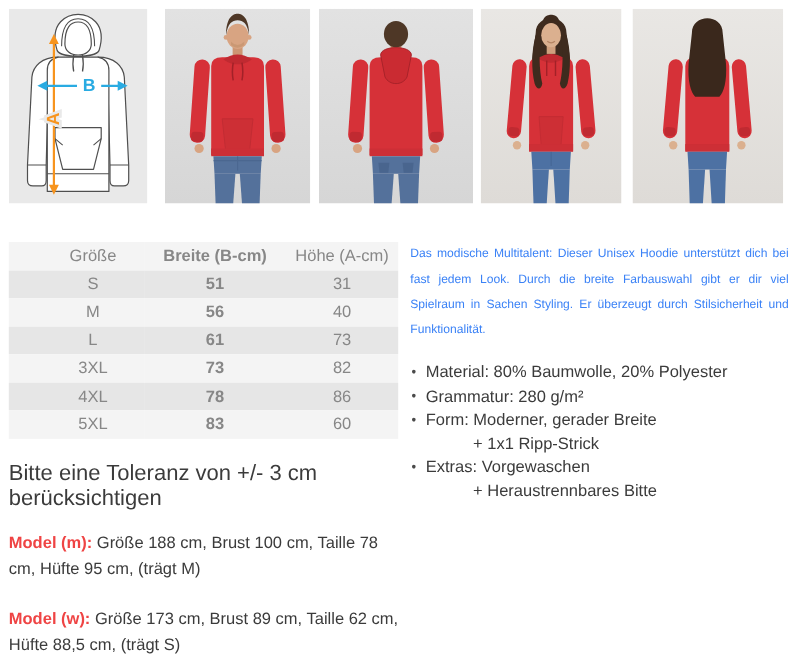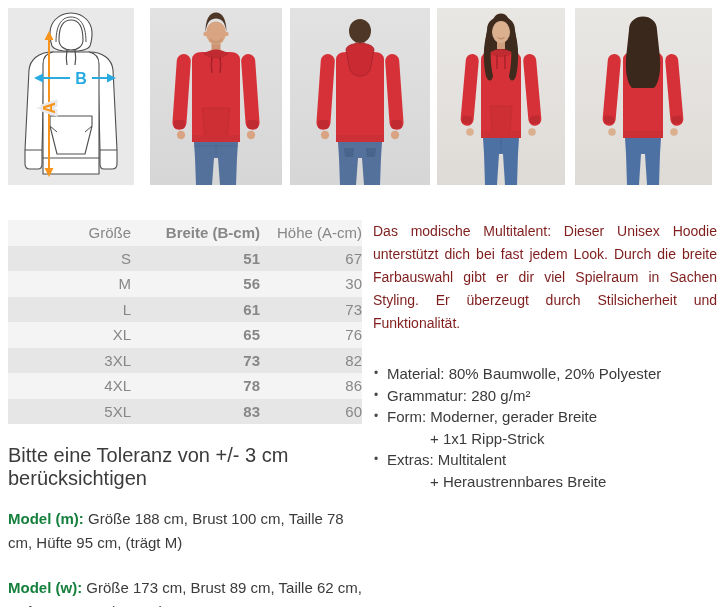--- a/index.html
+++ b/index.html
@@ -24,21 +24,21 @@
   .left-col { position:absolute; left:8px; top:220px; width:360px; }
   table.size-table {
     width: 354px;
     border-collapse: collapse;
     font-size: 15px;
     color: #878787;
     table-layout: fixed;
   }
   .size-table th, .size-table td {
     font-weight: normal;
-    text-align: right;
+    text-align: center;
     height: 25.5px;
     padding: 0;
     vertical-align: middle;
   }
   .size-table th:first-child, .size-table td:first-child { padding-left: 30px; width: 123px; }
   .size-table th:nth-child(2), .size-table td:nth-child(2) { width: 129px; font-weight: bold; }
   .size-table thead tr { background: #f4f4f4; }
   .size-table tbody tr:nth-child(odd)  { background: #e6e6e6; }
   .size-table tbody tr:nth-child(even) { background: #f4f4f4; }
 
@@ -48,34 +48,34 @@
     color: #3b3b3b;
   }
   .model-note {
     margin: 17px 0 0 0;
     font-size: 15px;
     line-height: 24px;
     color: #3b3b3b;
     width: 360px;
   }
   .model-note + .model-note { margin-top: 21px; }
-  .model-note b { color: #15803d; }
+  .model-note b { color: #ef4444; }
 
   
   .right-col { position:absolute; left:373px; top:220px; width:344px; }
   .desc {
     margin: 0;
-    font-size: 14px;
+    font-size: 11px;
     line-height: 23px;
-    color: #7f1d1d;
+    color: #3b82f6;
     text-align: justify;
   }
   ul.bullets {
     list-style: none;
-    margin: 28px 0 0 0;
+    margin: 16px 0 0 0;
     padding: 0;
     font-size: 15px;
     line-height: 21.5px;
     color: #3b3b3b;
   }
   ul.bullets li { position: relative; padding-left: 14px; }
   ul.bullets li::before {
     content: "•";
     position: absolute;
     left: 1px; top: 0;
@@ -271,36 +271,31 @@
         <tr>
           <th>Größe</th>
           <th>Breite (B-cm)</th>
           <th>Höhe (A-cm)</th>
         </tr>
       </thead>
       <tbody>
         <tr>
             <td>S</td>
             <td>51</td>
-            <td>67</td>
+            <td>31</td>
           </tr>
         <tr>
             <td>M</td>
             <td>56</td>
-            <td>30</td>
+            <td>40</td>
           </tr>
         <tr>
             <td>L</td>
             <td>61</td>
             <td>73</td>
-          </tr>
-        <tr>
-            <td>XL</td>
-            <td>65</td>
-            <td>76</td>
           </tr>
         <tr>
             <td>3XL</td>
             <td>73</td>
             <td>82</td>
           </tr>
         <tr>
             <td>4XL</td>
             <td>78</td>
             <td>86</td>
@@ -323,19 +318,19 @@
   <div class="right-col">
     <p class="desc">Das modische Multitalent: Dieser Unisex Hoodie unterstützt dich bei fast jedem Look. Durch die breite Farbauswahl gibt er dir viel Spielraum in Sachen Styling. Er überzeugt durch Stilsicherheit und Funktionalität.</p>
     <ul class="bullets">
       <li><span class="bullet-text">Material: 80% Baumwolle, 20% Polyester</span></li>
       <li><span class="bullet-text">Grammatur: 280 g/m²</span></li>
       <li>
         <span class="bullet-text">Form: Moderner, gerader Breite</span>
         <div class="bullet-extra">+ 1x1 Ripp-Strick</div>
       </li>
       <li>
-        <span class="bullet-text">Extras: Multitalent</span>
-        <div class="bullet-extra">+ Heraustrennbares Breite</div>
+        <span class="bullet-text">Extras: Vorgewaschen</span>
+        <div class="bullet-extra">+ Heraustrennbares Bitte</div>
       </li>
     </ul>
   </div>
 
 </div>
 
 </body></html>

